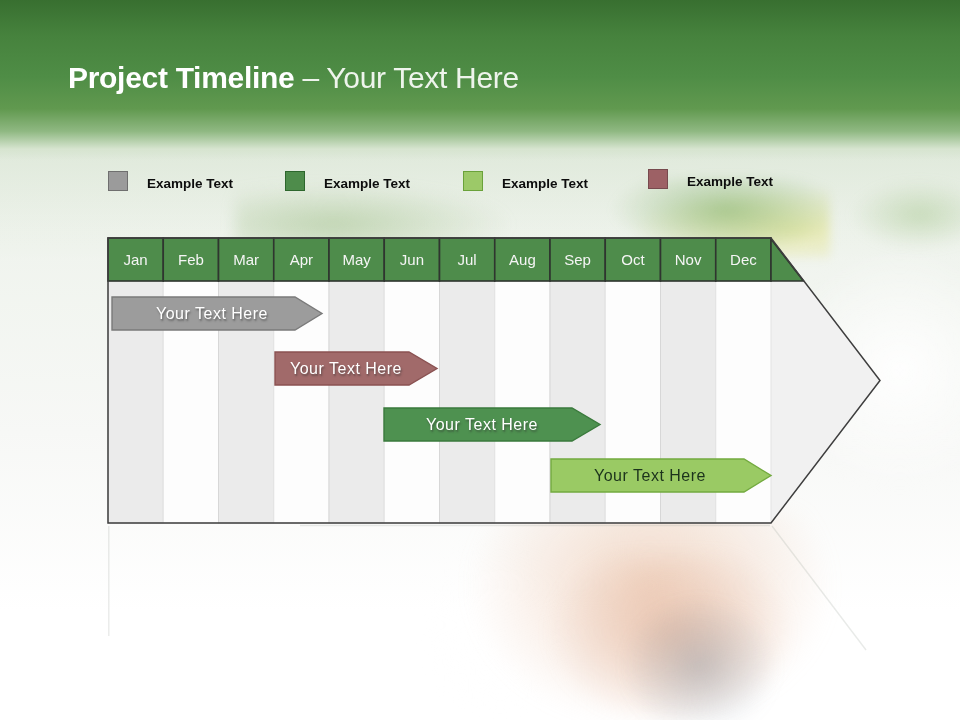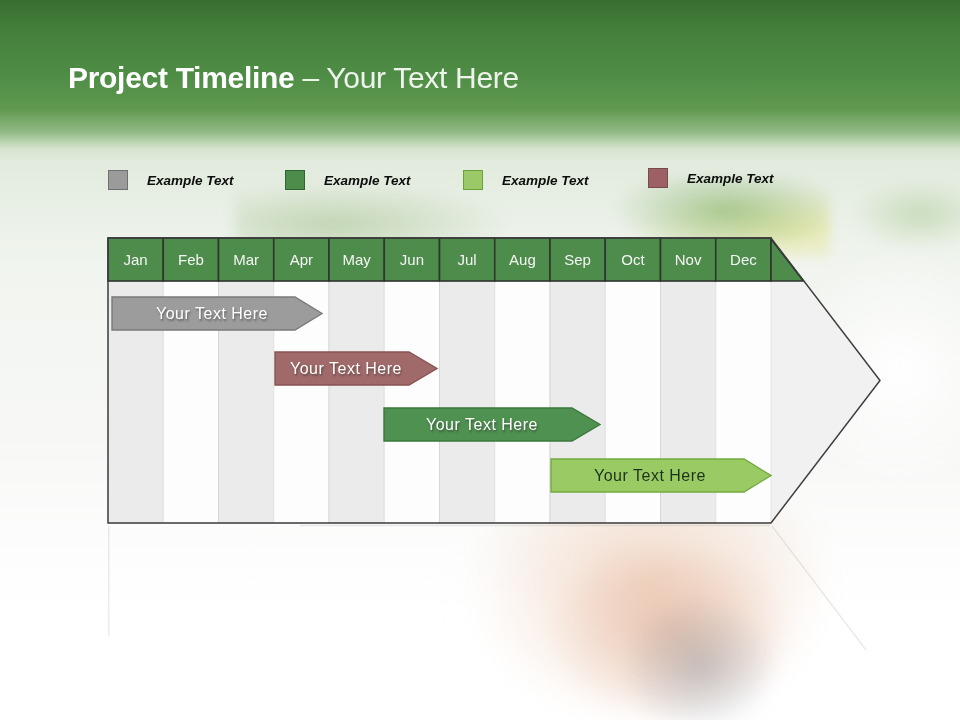--- a/index.html
+++ b/index.html
@@ -34,21 +34,21 @@
   .header-band{
     position:absolute;left:0;top:0;width:960px;height:160px;
     background:linear-gradient(180deg,#386f30 0%,#46823d 22%,#4f8d46 48%,#61994f 68%,#8fb882 82%,#d6e4cf 93%,rgba(242,246,240,0) 100%);
   }
   .slide-title{position:absolute;left:68px;top:58px;font-size:30px;line-height:1.3;
     color:#ffffff;letter-spacing:-0.3px;white-space:nowrap;}
   .slide-title .t-bold{font-weight:700;}
   .slide-title .t-light{font-weight:400;color:#eef4ec;}
   
   .legend{position:absolute;left:0;top:0;width:960px;height:0;}
-  .legend-item{position:absolute;top:169px;display:flex;align-items:center;height:22px;font-style:italic;}
+  .legend-item{position:absolute;top:169px;display:flex;align-items:flex-end;height:22px;}
   .legend-swatch{display:inline-block;width:20px;height:20px;border:1px solid;box-sizing:border-box;}
   .legend-label{margin-left:19px;font-size:13.5px;font-weight:700;color:#0d0d0d;white-space:nowrap;}
   .sw-gray{background:#9b9b9b;border-color:#6f6f6f;}
   .sw-dgreen{background:#4e8c4b;border-color:#2d672d;}
   .sw-lgreen{background:#9cc968;border-color:#6aa23a;}
   .sw-maroon{background:#9d6165;border-color:#774a4e;}
   
   svg.chart{position:absolute;left:0;top:0;font-family:"Liberation Sans",sans-serif;}
   .col-odd{fill:#ebebeb;stroke:#d7d7d7;stroke-width:1;}
   .col-even{fill:#fdfdfd;stroke:#e3e3e3;stroke-width:1;}

